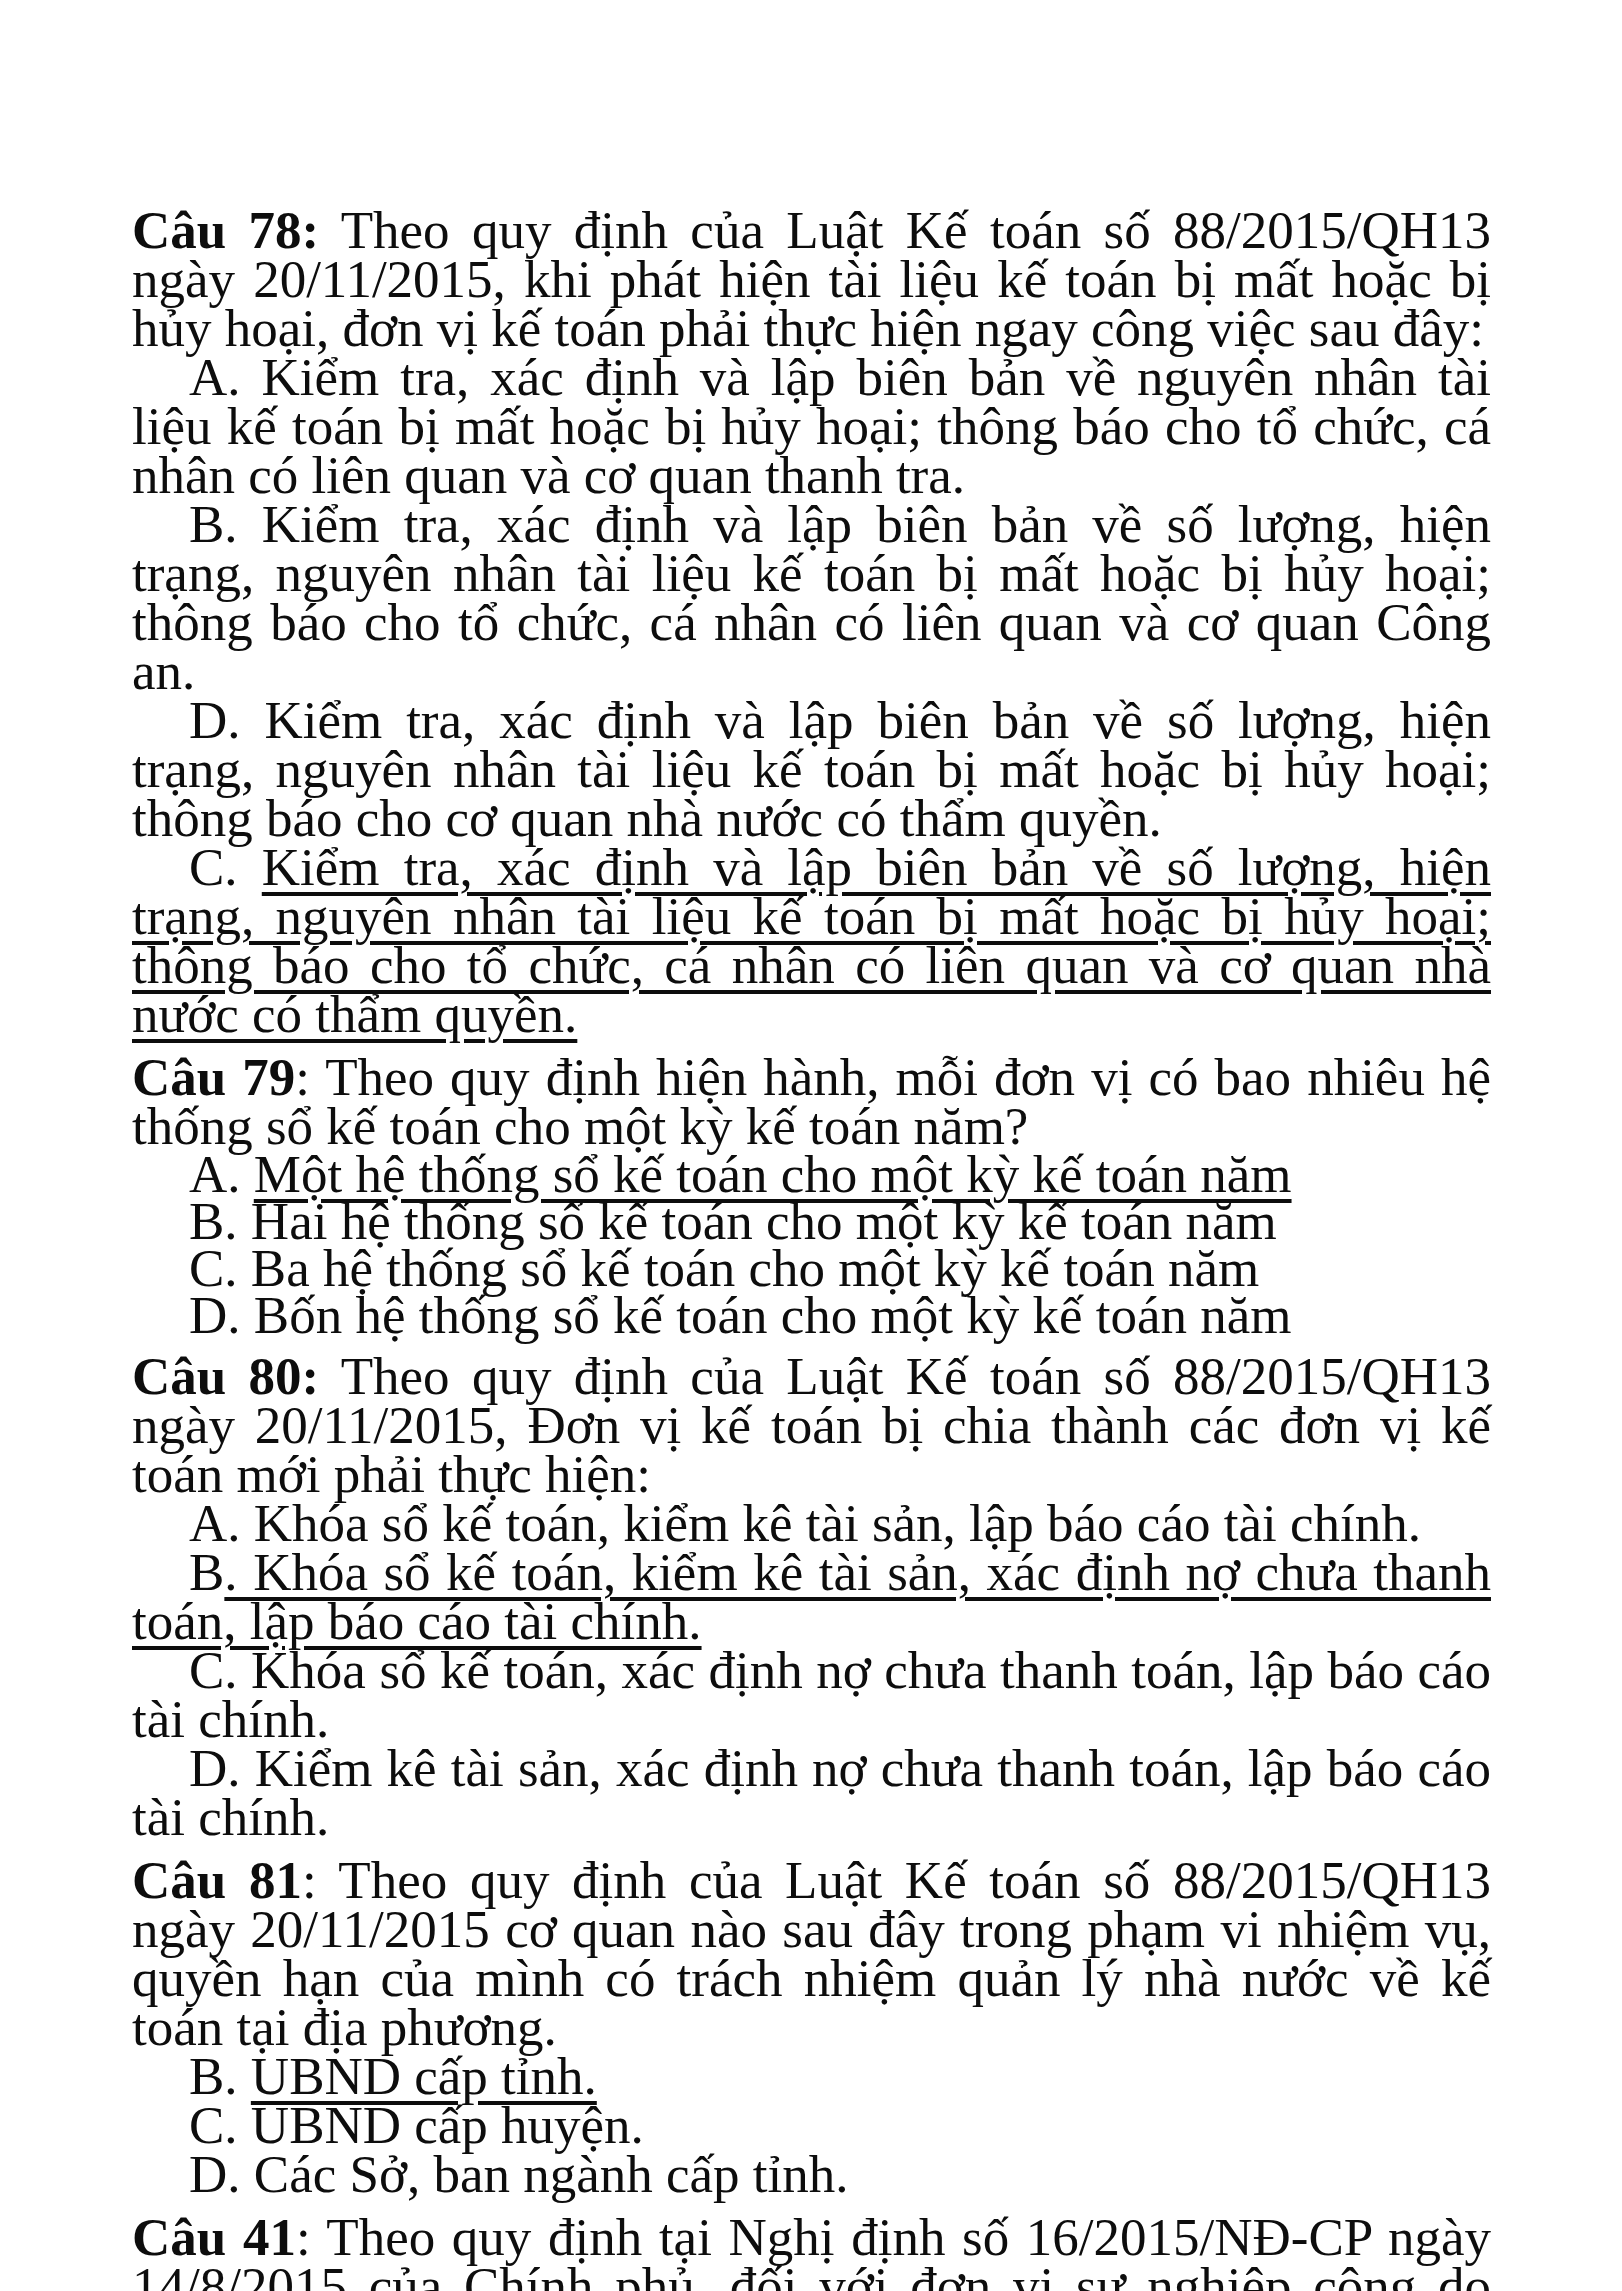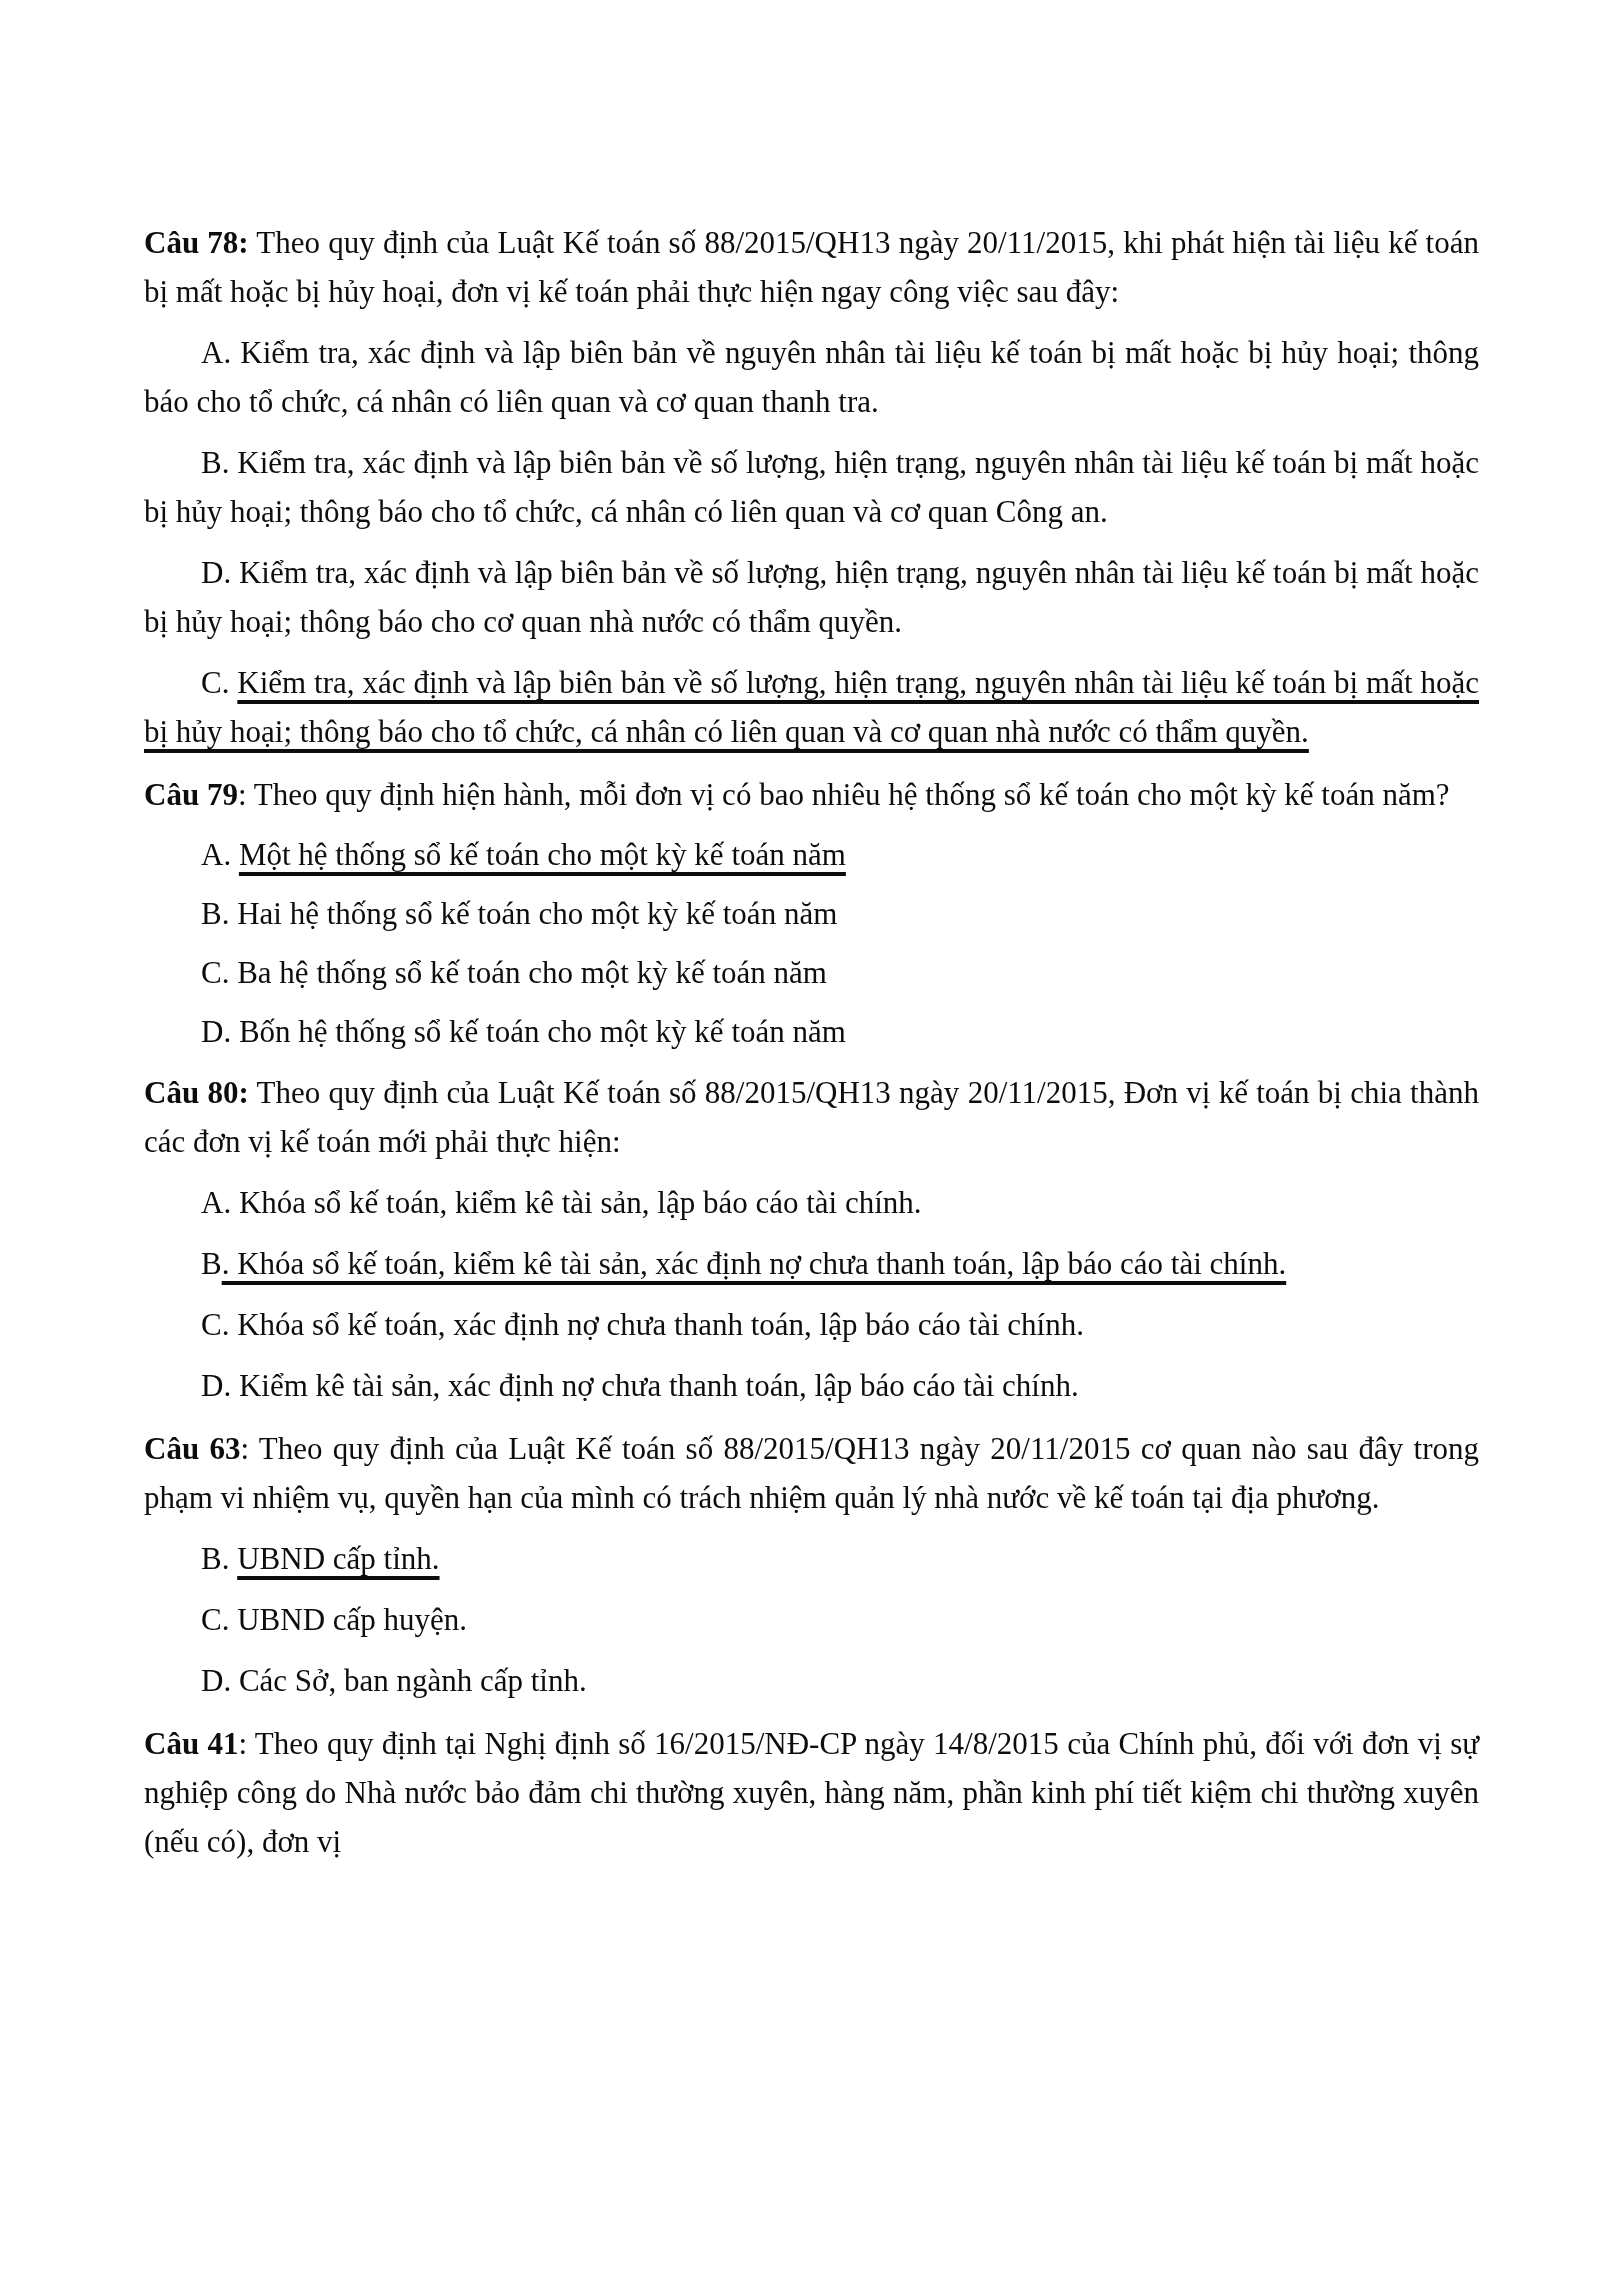--- a/index.html
+++ b/index.html
@@ -3,21 +3,21 @@
 <meta charset="utf-8">
 <style>
   html,body{margin:0;padding:0}
   body{
     width:1622px;height:2292px;background:#ffffff;
     font-family:"Liberation Serif","DejaVu Serif",serif;
     color:#0d0d0d;
   }
   .page{position:relative;width:1622px;height:2292px;background:#ffffff;overflow:hidden}
   .content{position:absolute;left:132px;top:206px;width:1359px}
-  p{margin:12px;font-size:31px;line-height:49px;text-align:justify}
+  p{margin:0;font-size:53px;line-height:49px;text-align:justify}
   .question + .question{margin-top:13.7px}
   .qlabel{font-weight:bold}
   .option{text-indent:57px}
   .question.tight .option{line-height:47px}
   .u{
     text-decoration:underline;
     text-decoration-thickness:3.9px;
     text-underline-offset:6.9px;
   }
 </style>
@@ -41,21 +41,21 @@
         <p class="option"><span class="opt-letter">D. </span><span class="opt-text">Bốn hệ thống sổ kế toán cho một kỳ kế toán năm</span></p>
       </div>
       <div class="question">
     <p class="intro"><span class="qlabel">Câu 80:</span><span class="qsep"> </span><span class="qtext">Theo quy định của Luật Kế toán số 88/2015/QH13 ngày 20/11/2015, Đơn vị kế toán bị chia thành các đơn vị kế toán mới phải thực hiện:</span></p>
   <p class="option"><span class="opt-letter">A. </span><span class="opt-text">Khóa sổ kế toán, kiểm kê tài sản, lập báo cáo tài chính.</span></p>
         <p class="option"><span class="opt-letter">B</span><span class="opt-text u">. Khóa sổ kế toán, kiểm kê tài sản, xác định nợ chưa thanh toán, lập báo cáo tài chính.</span></p>
         <p class="option"><span class="opt-letter">C. </span><span class="opt-text">Khóa sổ kế toán, xác định nợ chưa thanh toán, lập báo cáo tài chính.</span></p>
         <p class="option"><span class="opt-letter">D. </span><span class="opt-text">Kiểm kê tài sản, xác định nợ chưa thanh toán, lập báo cáo tài chính.</span></p>
       </div>
       <div class="question">
-    <p class="intro"><span class="qlabel">Câu 63</span><span class="qsep">: </span><span class="qtext">Theo quy định của Luật Kế toán số 88/2015/QH13 ngày 20/11/2015 cơ quan nào sau đây trong phạm vi nhiệm vụ, quyền hạn của mình có trách nhiệm quản lý nhà nước về kế toán tại địa phương.</span></p>
+    <p class="intro"><span class="qlabel">Câu 81</span><span class="qsep">: </span><span class="qtext">Theo quy định của Luật Kế toán số 88/2015/QH13 ngày 20/11/2015 cơ quan nào sau đây trong phạm vi nhiệm vụ, quyền hạn của mình có trách nhiệm quản lý nhà nước về kế toán tại địa phương.</span></p>
         <p class="option"><span class="opt-letter">B. </span><span class="opt-text u">UBND cấp tỉnh.</span></p>
         <p class="option"><span class="opt-letter">C. </span><span class="opt-text">UBND cấp huyện.</span></p>
         <p class="option"><span class="opt-letter">D. </span><span class="opt-text">Các Sở, ban ngành cấp tỉnh.</span></p>
       </div>
       <div class="question">
     <p class="intro"><span class="qlabel">Câu 41</span><span class="qsep">: </span><span class="qtext">Theo quy định tại Nghị định số 16/2015/NĐ-CP ngày 14/8/2015 của Chính phủ, đối với đơn vị sự nghiệp công do Nhà nước bảo đảm chi thường xuyên, hàng năm, phần kinh phí tiết kiệm chi thường xuyên (nếu có), đơn vị</span></p>
   </div>
     </div>
 </div>
 

